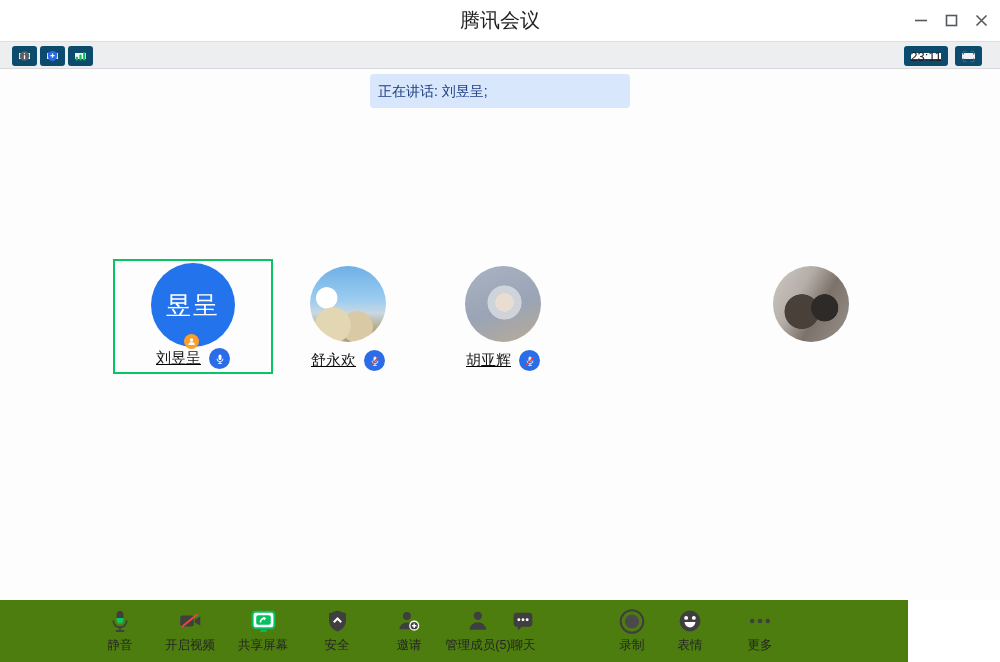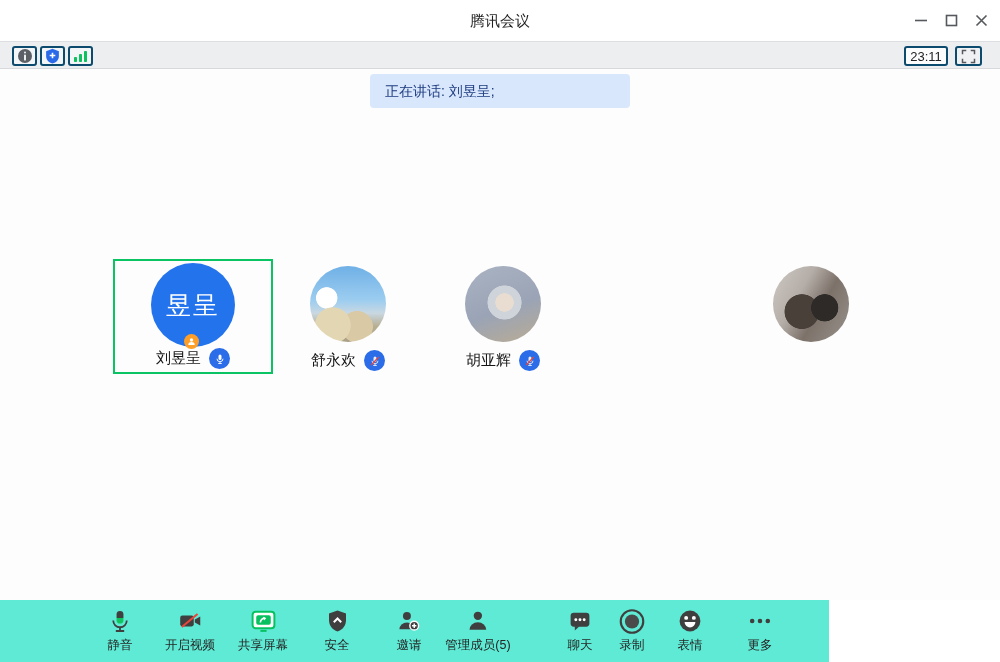--- a/index.html
+++ b/index.html
@@ -1,35 +1,35 @@
 <!DOCTYPE html>
 <html><head>
 <meta charset="utf-8">
 <style>
   html,body{margin:0;padding:0;}
   body{width:1000px;height:662px;overflow:hidden;font-family:"Liberation Sans","DejaVu Sans",sans-serif;background:#fff;}
   .app{position:relative;width:1000px;height:662px;background:#fff;}
 
   
   .titlebar{position:absolute;left:0;top:0;width:1000px;height:41px;background:#fff;}
-  .title{position:absolute;left:0;right:0;top:0;height:41px;line-height:41px;text-align:center;font-size:15px;color:#1f1f1f;}
+  .title{position:absolute;left:0;right:0;top:0;height:41px;line-height:41px;text-align:center;font-size:20px;color:#1f1f1f;}
   .winbtn{position:absolute;top:8px;width:26px;height:24px;display:flex;align-items:center;justify-content:center;cursor:default;}
   .winbtn svg{display:block;}
   .btn-min{right:66px;} .btn-max{right:36px;} .btn-close{right:6px;}
 
   
   .statusbar{position:absolute;left:0;top:41px;width:1000px;height:28px;background:#edeef0;border-top:1px solid #dcdee1;border-bottom:1px solid #d7d9dc;box-sizing:border-box;}
-  .sb-box{position:absolute;top:4px;height:20px;background:#f4f5f7;border:2px solid #0c4a6e;border-radius:3px;display:flex;align-items:center;justify-content:center;box-sizing:border-box;}
+  .sb-box{position:absolute;top:4px;height:20px;background:#f4f5f7;border:7px solid #0c4a6e;border-radius:3px;display:flex;align-items:center;justify-content:center;box-sizing:border-box;}
   .sb-info{left:12px;width:25px;} .sb-shield{left:40px;width:25px;} .sb-signal{left:68px;width:25px;}
   .sb-time{right:52px;width:44px;background:#fcfcfd;font-size:13px;color:#202124;}
   .sb-full{right:18px;width:27px;background:#f0f1f3;}
 
   
   .main{position:absolute;left:0;top:69px;width:1000px;height:531px;background:#fdfdfd;}
-  .banner{position:absolute;left:370px;top:5px;width:260px;height:34px;background:#d8e7fb;border-radius:4px;font-size:14px;color:#1d3b80;line-height:34px;padding-left:15px;box-sizing:border-box;}
+  .banner{position:absolute;left:370px;top:5px;width:260px;height:34px;background:#d8e7fb;border-radius:4px;font-size:14px;color:#1d3b80;line-height:34px;padding-left:8px;box-sizing:border-box;}
 
   
   .tile{position:absolute;top:190px;width:160px;height:115px;box-sizing:border-box;}
   .tile.speaking{border:2px solid #0ac363;}
   .t1{left:113px;} .t2{left:268px;} .t3{left:423px;} .t4{left:578px;} .t5{left:731px;}
   .avatar{border-radius:50%;margin:0 auto;position:relative;overflow:hidden;}
   .av-initials{width:84px;height:84px;margin-top:2px;background:#2273ec;color:#fff;font-size:25px;letter-spacing:2px;display:flex;align-items:center;justify-content:center;}
   .av-sm{width:76px;height:76px;margin-top:7px;}
   .av-cartoon{background:
     radial-gradient(circle at 30% 78%, #e3d6b2 0 22%, transparent 23%),
@@ -40,27 +40,27 @@
     radial-gradient(circle at 52% 48%, #e8ddd0 0 16%, #cfd3da 17% 30%, transparent 31%),
     linear-gradient(160deg,#aab3c2 0%,#9aa4b6 55%,#b9ab94 100%);}
   .av-sketch{background:
     radial-gradient(circle at 50% 55%, #e9e6e2 0 20%, transparent 21%),
     radial-gradient(circle at 50% 70%, #efedea 0 26%, transparent 27%),
     #fbfaf9; border:1px solid #f0efee;box-sizing:border-box;}
   .av-photo{background:
     radial-gradient(circle at 68% 55%, #2e2a28 0 20%, transparent 21%),
     radial-gradient(circle at 38% 60%, #4a403a 0 26%, transparent 27%),
     linear-gradient(120deg,#cfc9c4 0%,#b5aea8 35%,#7d726a 60%,#97928c 100%);}
-  .namerow{position:absolute;left:0;right:0;bottom:3px;display:flex;align-items:center;justify-content:center;gap:8px;}
+  .namerow{position:absolute;left:0;right:0;bottom:3px;display:flex;align-items:center;justify-content:center;gap:8px;text-decoration:underline;}
   .pname{font-size:15px;color:#141414;white-space:nowrap;}
   .micbadge{width:21px;height:21px;border-radius:50%;background:#2b6ce8;display:flex;align-items:center;justify-content:center;flex:0 0 auto;}
   .hostbadge{position:absolute;left:69px;top:73px;width:15px;height:15px;border-radius:50%;background:#ff9e26;display:flex;align-items:center;justify-content:center;}
 
   
-  .bottombar{position:absolute;left:0;top:600px;width:800px;height:62px;background:#5eead4;padding-left:29px;}
+  .bottombar{position:absolute;left:0;top:600px;width:908px;height:62px;background:#4d7c0f;}
   .ti{position:absolute;top:6px;transform:translateX(-50%);display:flex;flex-direction:column;align-items:center;cursor:default;}
   .ti .ic{height:30px;display:flex;align-items:center;justify-content:center;}
   .ti .lb{font-size:12.5px;color:#262626;margin-top:1px;white-space:nowrap;}
 </style>
 </head>
 <body>
 
 <div class="app">
 
   <div class="titlebar">
@@ -249,21 +249,21 @@
     <div class="ti" style="left:478px">
       <div class="ic">
         <svg width="25" height="26" viewBox="0 0 24 24">
           <circle cx="12" cy="7" r="4" fill="#3f3f3f"></circle>
           <path d="M4,20.5 a8,7.2 0 0 1 16,0 z" fill="#3f3f3f"></path>
         </svg>
       </div>
       <div class="lb">管理成员(5)</div>
     </div>
 
-    <div class="ti" style="left:580px">
+    <div class="ti" style="left:523px">
       <div class="ic">
         <svg width="25" height="26" viewBox="0 0 24 24">
           <rect x="3" y="4" width="18" height="13.5" rx="3" fill="#3f3f3f"></rect>
           <path d="M7,17 v4 l4.5,-4 z" fill="#3f3f3f"></path>
           <circle cx="8" cy="10.8" r="1.4" fill="#fff"></circle>
             <circle cx="12" cy="10.8" r="1.4" fill="#fff"></circle>
             <circle cx="16" cy="10.8" r="1.4" fill="#fff"></circle>
         </svg>
       </div>
       <div class="lb">聊天</div>

